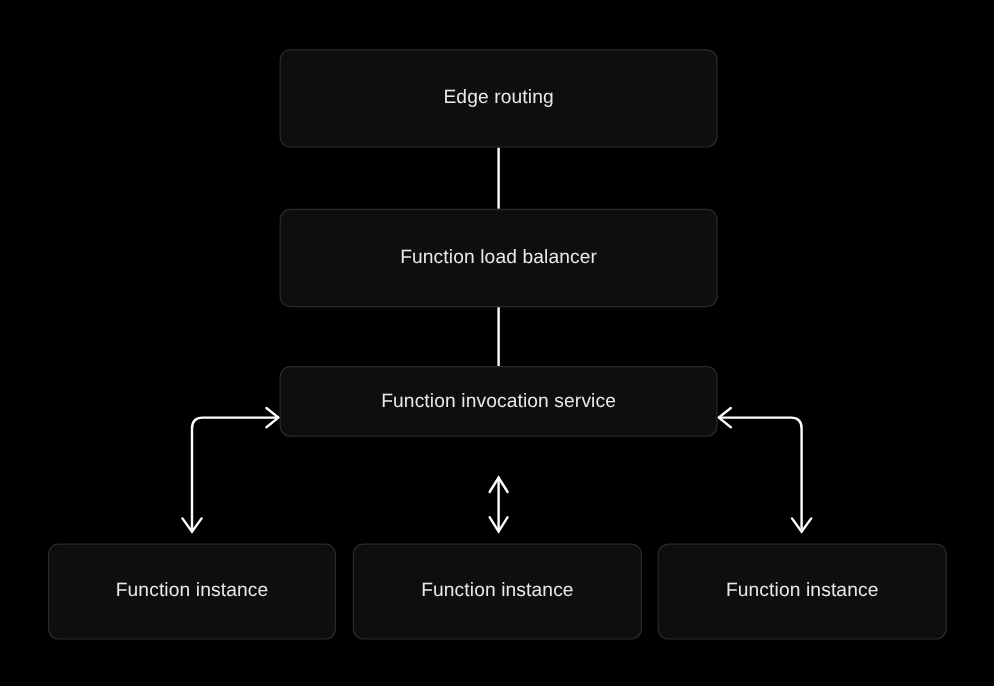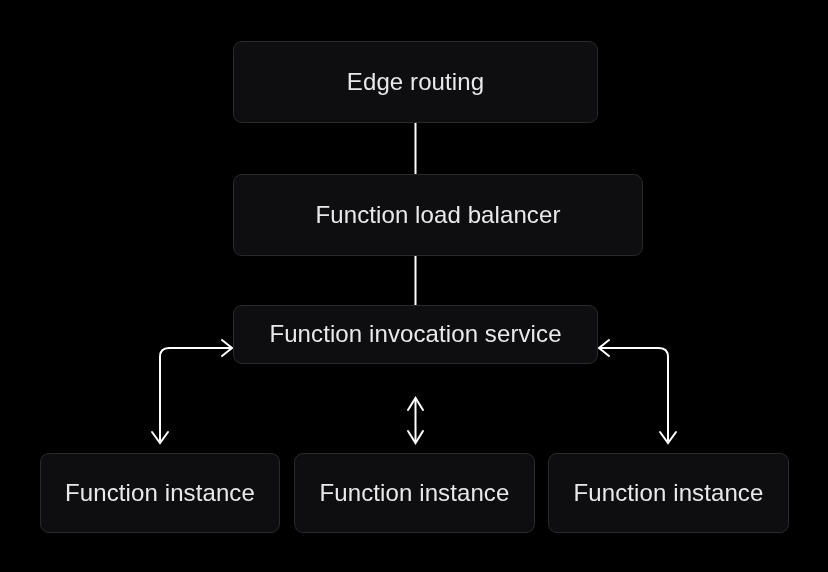--- a/index.html
+++ b/index.html
@@ -22,29 +22,29 @@
   .node-box {
     position: absolute;
     box-sizing: border-box;
     background: #0e0e10;
     border: 1px solid #2a2a2c;
     border-radius: 9px;
     display: flex;
     align-items: center;
     justify-content: center;
     color: #e9e9ea;
-    font-size: 24px;
+    font-size: 16px;
     font-weight: 400;
     letter-spacing: 0.1px;
     line-height: 1.2;
     white-space: nowrap;
     user-select: none;
   }
   #edge-routing-box   { left: 233px; top: 41px;  width: 365px; height: 82px; }
-  #load-balancer-box  { left: 233px; top: 174px; width: 410px; height: 82px; }
+  #load-balancer-box  { left: 233px; top: 174px; width: 365px; height: 82px; }
   #invocation-box     { left: 233px; top: 305px; width: 365px; height: 59px; }
   #instance-left-box  { left: 40px;  top: 453px; width: 240px; height: 80px; }
   #instance-mid-box   { left: 294px; top: 453px; width: 241px; height: 80px; }
   #instance-right-box { left: 548px; top: 453px; width: 241px; height: 80px; }
 
   #connector-layer {
     position: absolute;
     left: 0;
     top: 0;
     width: 828px;

